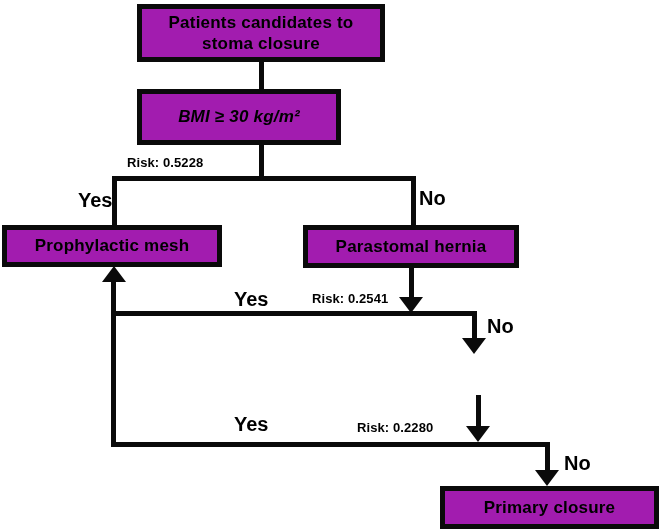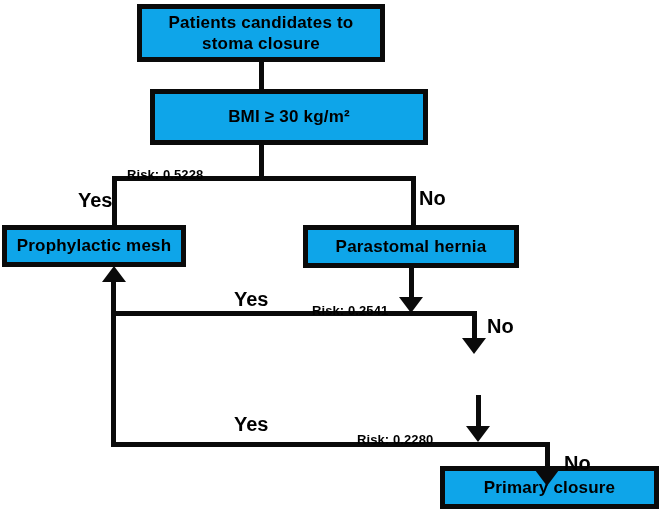--- a/index.html
+++ b/index.html
@@ -13,21 +13,21 @@
     height: 531px;
     background: #ffffff;
     font-family: "Liberation Sans", sans-serif;
     color: #000000;
     overflow: hidden;
   }
   .node {
     position: absolute;
     box-sizing: border-box;
     border: 5px solid #0a0a0a;
-    background: #0ea5e9;
+    background: #a21caf;
     display: flex;
     flex-direction: column;
     align-items: center;
     justify-content: center;
     text-align: center;
     font-weight: 700;
     font-size: 17px;
     line-height: 1.25;
     letter-spacing: 0.2px;
   }
@@ -55,47 +55,46 @@
     position: absolute;
     font-weight: 700;
     white-space: nowrap;
   }
   .lbl-branch {
     font-size: 20px;
   }
   .lbl-risk {
     font-size: 13px;
     letter-spacing: 0.1px;
-    margin-top: 12px;
   }
 </style>
 </head>
 <body>
 
 <div id="figure">
 
   <div class="node" style="left:137px; top:4px; width:248px; height:58px;">
     <div>Patients candidates to</div>
     <div>stoma closure</div>
   </div>
 
-  <div class="node" style="left:150px; top:89px; width:278px; height:56px;">
+  <div class="node" style="left:137px; top:89px; width:204px; height:56px;font-style:italic;">
     <div>BMI ≥ 30 kg/m²</div>
   </div>
 
-  <div class="node" style="left:2px; top:225px; width:184px; height:42px;">
+  <div class="node" style="left:2px; top:225px; width:220px; height:42px;">
     <div>Prophylactic mesh</div>
   </div>
 
   <div class="node" style="left:303px; top:225px; width:216px; height:43px;justify-content:center;">
     <div>Parastomal hernia</div>
   </div>
 
 
-  <div class="node" style="left:440px; top:466px; width:219px; height:43px;">
+  <div class="node" style="left:440px; top:486px; width:219px; height:43px;">
     <div>Primary closure</div>
   </div>
 
   <div class="line" style="left:259px; top:60px; width:5px; height:32px;"></div>
 
   <div class="line" style="left:259px; top:143px; width:5px; height:35px;"></div>
   <div class="line" style="left:112px; top:176px; width:304px; height:5px;"></div>
   <div class="line" style="left:112px; top:176px; width:5px; height:51px;"></div>
   <div class="line" style="left:411px; top:176px; width:5px; height:51px;"></div>
 

